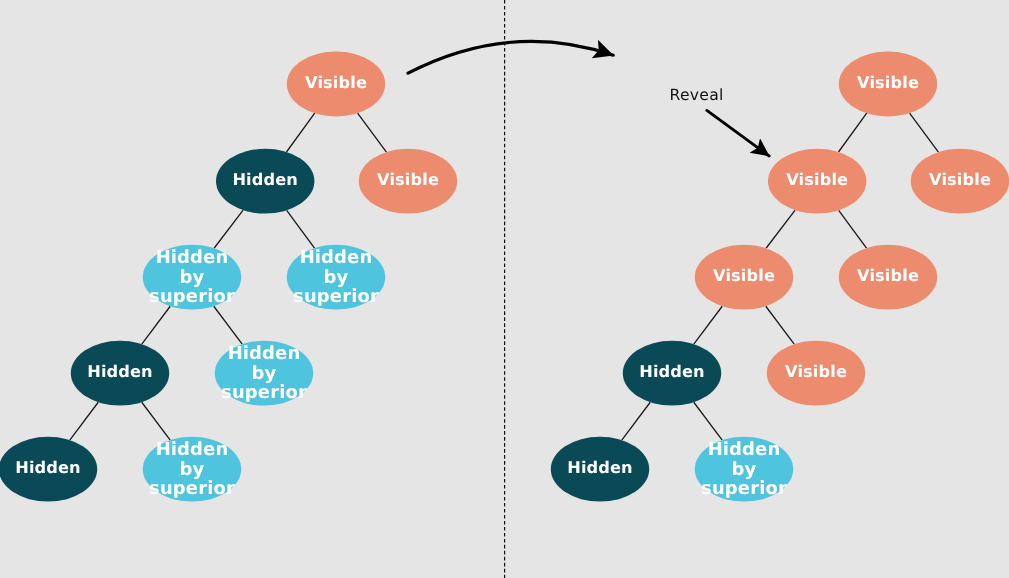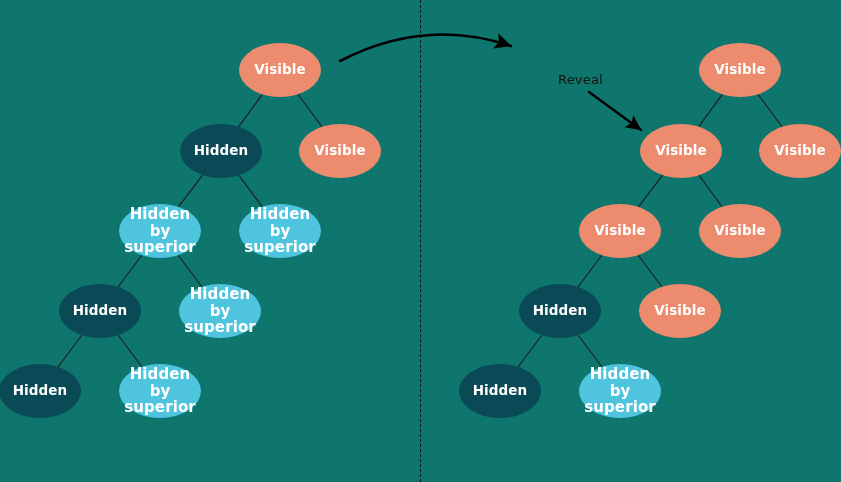--- a/index.html
+++ b/index.html
@@ -7,21 +7,21 @@
     padding: 0;
     background: #ffffff;
   }
   body {
     font-family: "DejaVu Sans", "Liberation Sans", sans-serif;
   }
   #stage {
     position: relative;
     width: 841px;
     height: 482px;
-    background: #0f766e;
+    background: #e5e5e5;
     overflow: hidden;
   }
   #edges-layer, #arrows-layer {
     position: absolute;
     left: 0;
     top: 0;
     width: 841px;
     height: 482px;
     pointer-events: none;
   }

